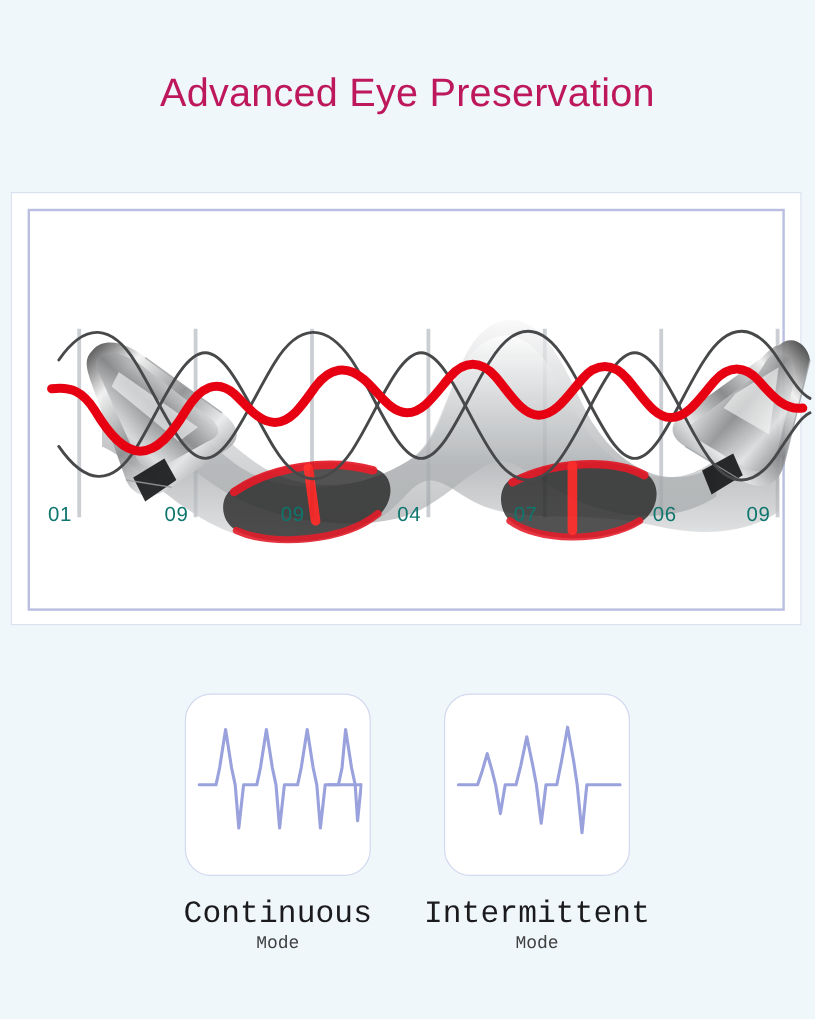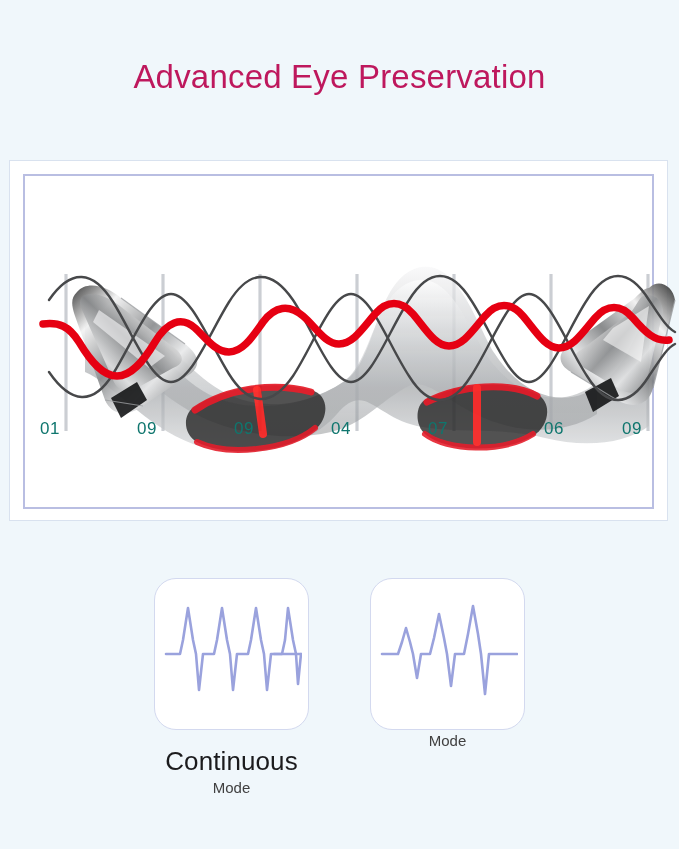--- a/index.html
+++ b/index.html
@@ -77,20 +77,21 @@
 
   
   #modes-row {
     position: absolute;
     left: 0;
     top: 578px;
     width: 679px;
     display: flex;
     justify-content: center;
     gap: 61px;
+    font-family: Liberation Mono, monospace;
   }
   .mode-item {
     width: 155px;
     display: flex;
     flex-direction: column;
     align-items: center;
   }
   .mode-card {
     width: 155px;
     height: 152px;
@@ -309,16 +310,17 @@
     <div class="mode-name">Continuous</div>
     <div class="mode-sub">Mode</div>
   </div>
 
   <div class="mode-item">
     <div class="mode-card">
       <svg width="140" height="120" viewBox="0 0 140 120">
         <path fill="none" stroke="#9aa2dd" stroke-width="2.6" stroke-linejoin="round" stroke-linecap="round" d="M4,60 L20,60 L24,48 L28,34 L32,48 L35,60 L39,84 L43,60 L52,60 L56,44 L61,20 L66,44 L69,60 L73,92 L77,60 L86,60 L90,40 L95,12 L100,40 L103,60 L107,100 L111,60 L139,60"></path>
       </svg>
     </div>
+    <div class="mode-name">Intermittent</div>
     <div class="mode-sub">Mode</div>
   </div>
 
 </div>
 
 </body></html>

